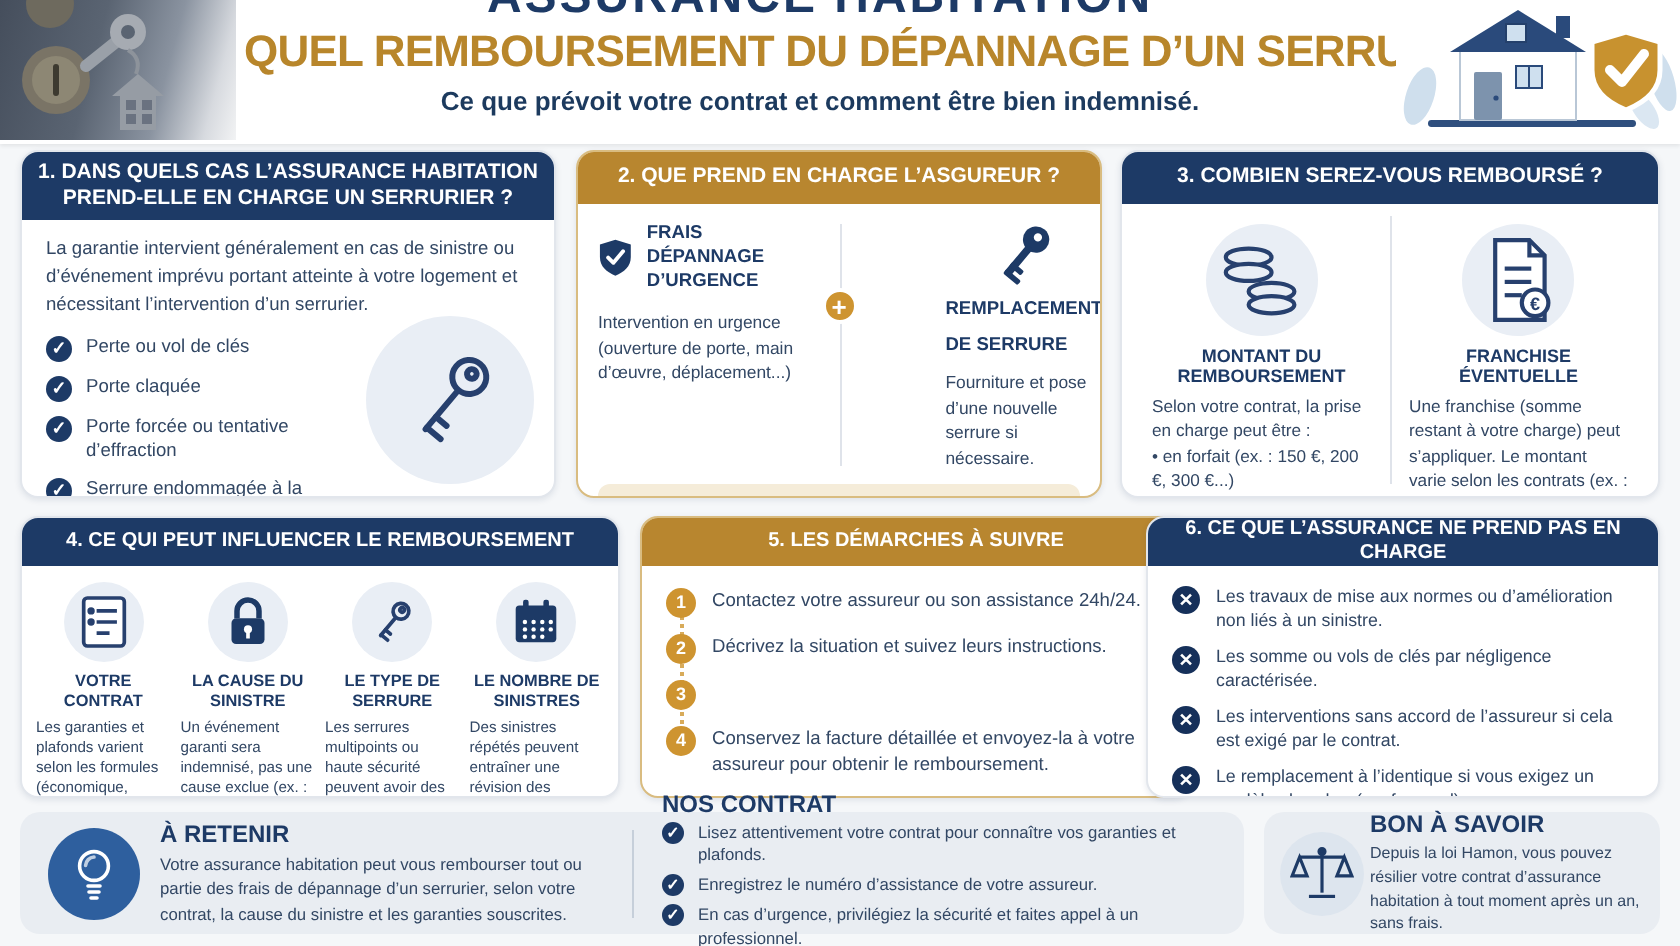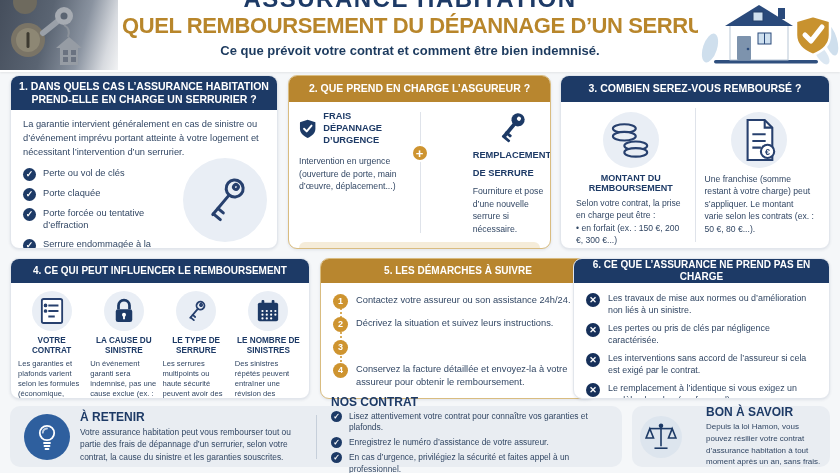--- a/index.html
+++ b/index.html
@@ -82,21 +82,21 @@
   .steps { position:relative; padding:11px 10px 6px 12px; }
   .stepline { position:absolute; left:19px; top:22px; bottom:32px; border-left:2px dotted #d8ab5a; }
   .step { display:flex; gap:8px; margin-bottom:8px; position:relative; align-items:flex-start; font-size:9.3px; line-height:1.35; }
   
   .c6 .body { padding:9px 12px 4px; }
   .c6 .row { display:flex; gap:8px; margin-bottom:6px; font-size:8.9px; line-height:1.35; align-items:flex-start; }
   
   .fA { position:absolute; left:10px; top:406px; width:612px; height:61px; background:#e9edf2; border-radius:10px;
         display:flex; align-items:center; }
   .fB { position:absolute; left:632px; top:406px; width:198px; height:61px; background:#e9edf2; border-radius:10px;
-        display:flex; align-items:center; gap:24px; padding:0 8px; }
+        display:flex; align-items:center; gap:3px; padding:0 8px; }
   .retain { display:flex; gap:10px; width:306px; padding:0 10px 0 14px; align-items:center; }
   .bulbc { width:46px; height:46px; border-radius:50%; background:#2e5f9e; flex:none;
            display:flex; align-items:center; justify-content:center; }
   .ftitle { font-size:12px; font-weight:bold; color:#1d3a66; margin-bottom:2px; }
   .ftext { font-size:8.4px; line-height:1.45; }
   .fdiv { width:1px; height:44px; background:#c6cfda; flex:none; }
   .conseils { flex:1; padding:0 14px; }
   .conseils .crow { display:flex; gap:7px; align-items:flex-start; margin-bottom:3px; font-size:8.4px; line-height:1.4; }
   .conseils .ck { width:11px; height:11px; font-size:8px; margin-top:0; }
   .scalec { width:42px; height:42px; border-radius:50%; background:#dde5ee; flex:none;
@@ -253,20 +253,21 @@
           <svg width="38" height="44" viewBox="0 0 40 46" fill="none" stroke="#27406e" stroke-width="2.2">
             <path d="M8 2 h18 l8 8 v34 h-26 z" fill="#fff"></path>
             <path d="M26 2 v8 h8"></path>
             <line x1="13" y1="17" x2="27" y2="17"></line>
             <line x1="13" y1="24" x2="27" y2="24"></line>
             <line x1="13" y1="31" x2="22" y2="31"></line>
             <circle cx="29" cy="35" r="7" fill="#fff"></circle>
             <text x="29" y="38.6" text-anchor="middle" font-size="9.5" fill="#27406e" stroke="none" font-weight="bold">€</text>
           </svg>
         </div>
+        <div class="h3t">FRANCHISE ÉVENTUELLE</div>
         <div class="t3">Une franchise (somme restant à votre charge) peut s’appliquer. Le montant varie selon les contrats (ex. : 50 €, 80 €...).</div>
       </div>
     </div>
   </section>
 
   <section class="card c4">
     <div class="card-h">4. CE QUI PEUT INFLUENCER LE REMBOURSEMENT</div>
     <div class="body">
       <div class="q">
         <div class="qc">
@@ -360,21 +361,21 @@
 
   <section class="card c6">
     <div class="card-h">6. CE QUE L’ASSURANCE NE PREND PAS EN CHARGE</div>
     <div class="body">
       <div class="row">
           <span class="cx">✕</span>
           <span>Les travaux de mise aux normes ou d’amélioration non liés à un sinistre.</span>
         </div>
       <div class="row">
           <span class="cx">✕</span>
-          <span>Les pertes ou pris de clés par négligence caractérisée.</span>
+          <span>Les somme ou vols de clés par négligence caractérisée.</span>
         </div>
       <div class="row">
           <span class="cx">✕</span>
           <span>Les interventions sans accord de l’assureur si cela est exigé par le contrat.</span>
         </div>
       <div class="row">
           <span class="cx">✕</span>
           <span>Le remplacement à l’identique si vous exigez un modèle plus cher (sauf accord).</span>
         </div>
     </div>

